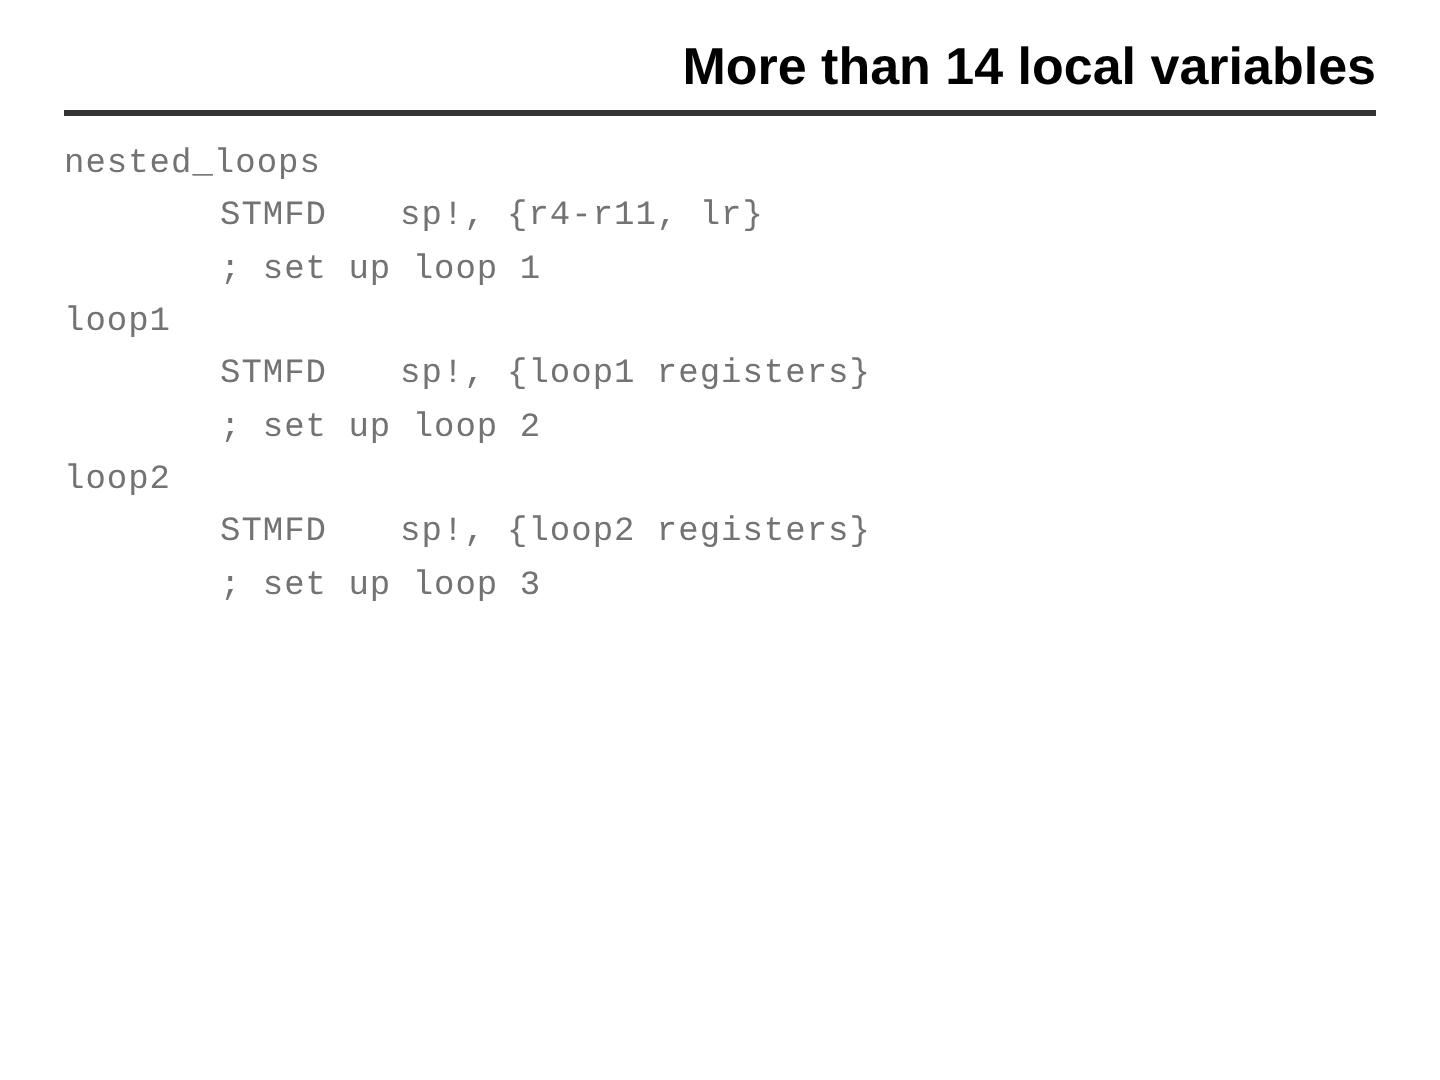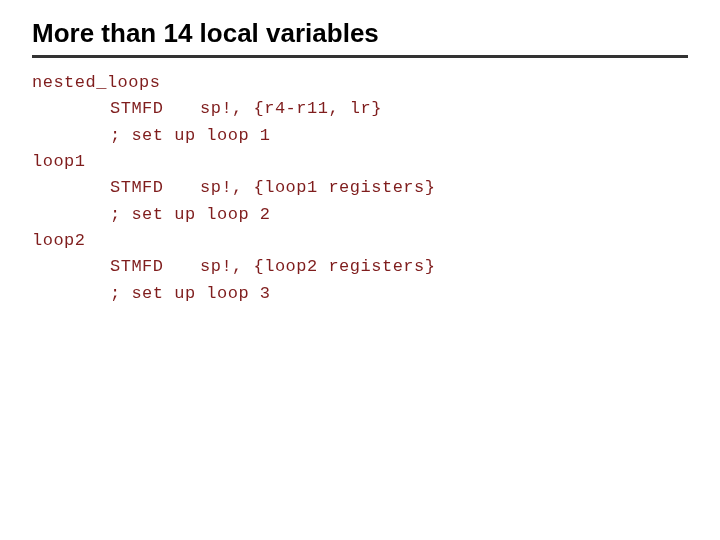--- a/index.html
+++ b/index.html
@@ -12,31 +12,32 @@
   }
   .slide {
     padding: 18px 32px;
     box-sizing: border-box;
   }
   .title {
     font-size: 26px;
     font-weight: bold;
     color: #000;
     margin: 0 0 6px 0;
+    text-align: right;
   }
   .rule {
     border: none;
     border-top: 3px solid #333;
     margin: 0 0 12px 0;
   }
   .code {
     font-family: "Lucida Console", "Consolas", "Courier New", monospace;
     font-size: 17px;
     line-height: 1.55;
-    color: #7f1d1d;
+    color: #737373;
     white-space: pre;
     letter-spacing: 0.5px;
   }
   .label-col {
     display: inline-block;
     width: 200px;
   }
   .op-col {
     display: inline-block;
     width: 90px;

